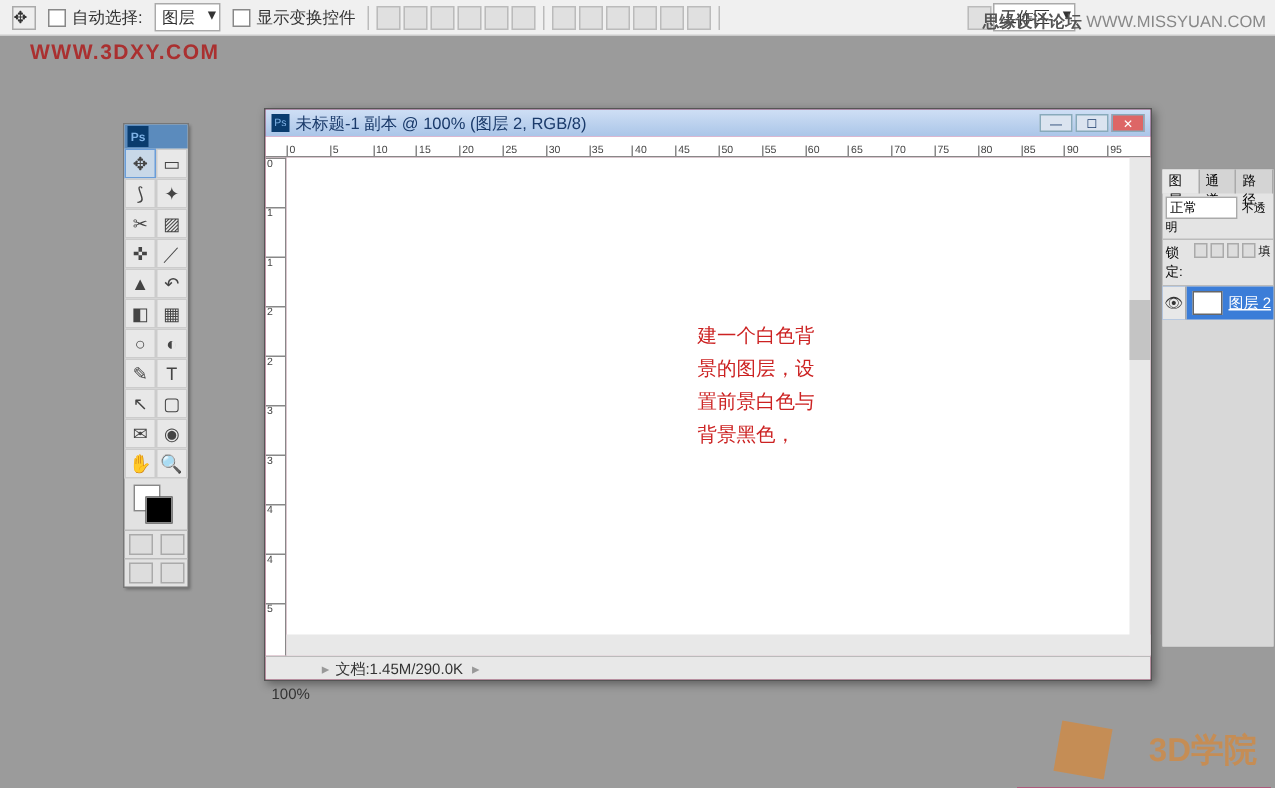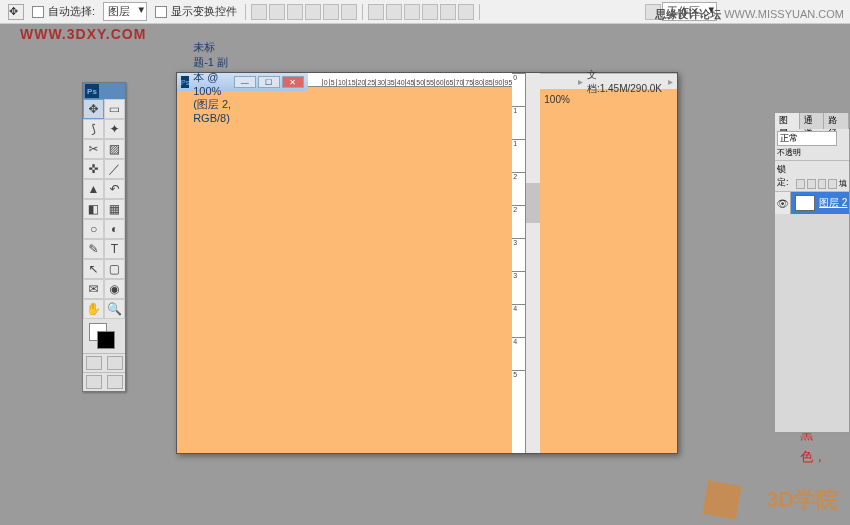--- a/index.html
+++ b/index.html
@@ -22,21 +22,21 @@
 .toolbox .header .ps { width: 14px; height: 14px; background: #0a3c6e; color: #7fb2e6; font-size: 8px; display: flex; align-items: center; justify-content: center; margin-left: 2px; font-weight: bold; }
 .toolbox .grid { display: flex; flex-wrap: wrap; }
 .toolbox .tool { width: 21px; height: 20px; border: 1px solid #ccc; background: #e8e8e8; display: flex; align-items: center; justify-content: center; font-size: 12px; color: #444; }
 .toolbox .tool.active { background: #c8d8e8; border-color: #6a9dd8; }
 .toolbox .colors { padding: 4px; position: relative; height: 34px; }
 .toolbox .fg-color { width: 18px; height: 18px; border: 1px solid #888; position: absolute; top: 4px; left: 6px; }
 .toolbox .bg-color { width: 18px; height: 18px; border: 1px solid #888; position: absolute; top: 12px; left: 14px; }
 .toolbox .mask-row { display: flex; justify-content: space-around; padding: 2px 0; border-top: 1px solid #bbb; }
 .toolbox .mask-row div { width: 16px; height: 14px; border: 1px solid #aaa; background: #ddd; }
 
-.doc-window { position: absolute; top: 72px; left: 176px; width: 502px; height: 382px; border: 1px solid #555; background: #fdba74; box-shadow: 2px 2px 6px rgba(0,0,0,0.4); display: flex; flex-direction: row; }
+.doc-window { position: absolute; top: 72px; left: 176px; width: 592px; height: 382px; border: 1px solid #555; background: #be185d; box-shadow: 2px 2px 6px rgba(0,0,0,0.4); display: flex; flex-direction: column; }
 .doc-title { height: 18px; background: linear-gradient(#cfdff5, #aac5e8); display: flex; align-items: center; padding: 0 4px; font-size: 11px; color: #1a3a6a; }
 .doc-title .ps-ico { width: 12px; height: 12px; background: #0a3c6e; color: #7fb2e6; font-size: 7px; display: flex; align-items: center; justify-content: center; margin-right: 4px; }
 .doc-title .win-btns { margin-left: auto; display: flex; gap: 2px; }
 .doc-title .win-btn { width: 22px; height: 12px; background: #dbe4f0; border: 1px solid #8ab; font-size: 8px; display: flex; align-items: center; justify-content: center; }
 .doc-title .win-btn.close { background: #d66; color: #fff; }
 
 .doc-body { flex: 1; display: flex; position: relative; }
 .ruler-h { height: 14px; background: #fff; border-bottom: 1px solid #888; font-size: 7px; color: #444; padding-left: 14px; display: flex; align-items: flex-end; overflow: hidden; }
 .ruler-h span { display: inline-block; border-left: 1px solid #888; padding-left: 1px; width: 33px; }
 .ruler-v { width: 14px; background: #fff; border-right: 1px solid #888; font-size: 7px; color: #444; display: flex; flex-direction: column; overflow: hidden; }
@@ -46,22 +46,22 @@
 .annotation { position: absolute; top: 108px; left: 274px; font-size: 13px; color: #cc2222; line-height: 1.7; font-family: SimSun, serif; }
 
 .doc-status { height: 16px; background: #e8e8e8; border-top: 1px solid #bbb; display: flex; align-items: center; font-size: 10px; color: #333; padding: 0 4px; }
 .doc-status .zoom { margin-right: 8px; margin-top: 36px; }
 
 .layers-panel { position: absolute; top: 112px; right: 0; width: 76px; background: #e4e4e4; border: 1px solid #999; font-size: 10px; }
 .layers-panel .tabs { display: flex; background: #d4d4d4; height: 16px; }
 .layers-panel .tab { padding: 1px 4px; border-right: 1px solid #aaa; font-size: 9px; }
 .layers-panel .tab.active { background: #e8e8e8; }
 .layers-panel .opts { padding: 2px; border-bottom: 1px solid #bbb; }
-.layers-panel .opts .sel { border: 1px solid #aaa; background: #fff; padding: 0 2px; font-size: 9px; display: inline-block; width: 60px; }
-.layers-panel .lock-row { padding: 2px; border-bottom: 1px solid #bbb; font-size: 9px; display: flex; align-items: flex-end; gap: 2px; }
+.layers-panel .opts .sel { border: 1px solid #aaa; background: #fff; padding: 0 2px; font-size: 9px; display: inline-block; width: 48px; }
+.layers-panel .lock-row { padding: 2px; border-bottom: 1px solid #bbb; font-size: 9px; display: flex; align-items: flex-start; gap: 2px; }
 .layers-panel .lock-row .li { width: 10px; height: 10px; border: 1px solid #aaa; background: #ddd; }
 .layers-panel .layers { min-height: 240px; background: #d8d8d8; }
 .layers-panel .layer { display: flex; align-items: center; height: 22px; background: #3b7dd8; color: #fff; }
 .layers-panel .layer .eye { width: 16px; height: 22px; background: #e8e8e8; border-right: 1px solid #aaa; display: flex; align-items: center; justify-content: center; color: #333; font-size: 10px; }
 .layers-panel .layer .thumb { width: 20px; height: 16px; background: #fff; border: 1px solid #666; margin: 0 4px; }
 .layers-panel .layer .name { font-size: 10px; text-decoration: underline; }
 
 .logo-3d { position: absolute; bottom: 8px; right: 12px; display: flex; align-items: center; opacity: 0.7; gap: 21px; }
 .logo-3d .box { width: 34px; height: 34px; background: #d88838; transform: rotate(10deg); margin-right: 6px; }
 .logo-3d .txt { font-size: 22px; font-weight: bold; color: #d88838; }

